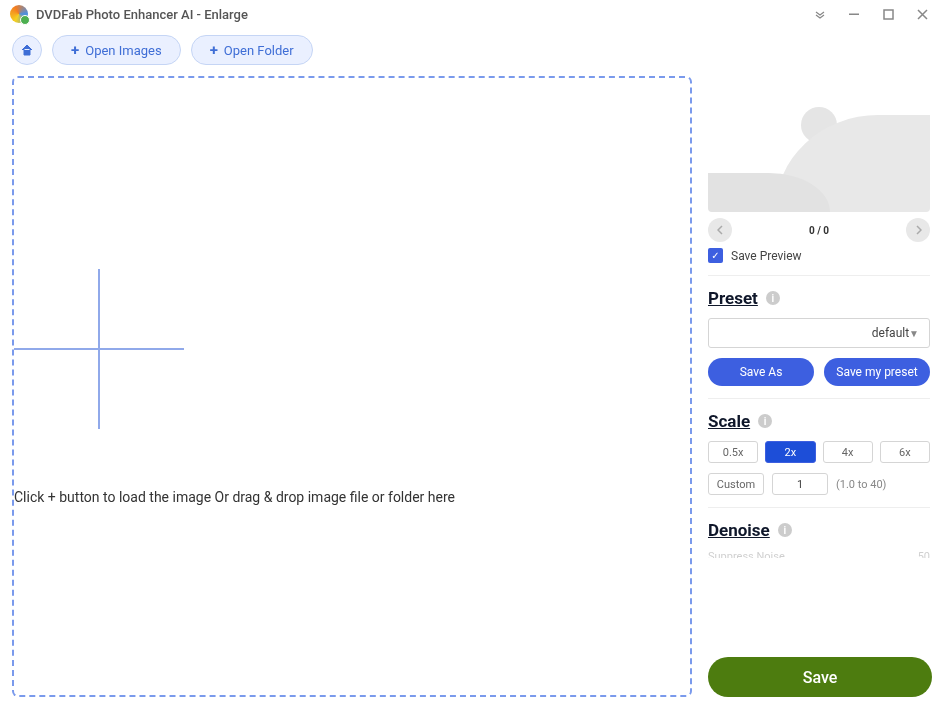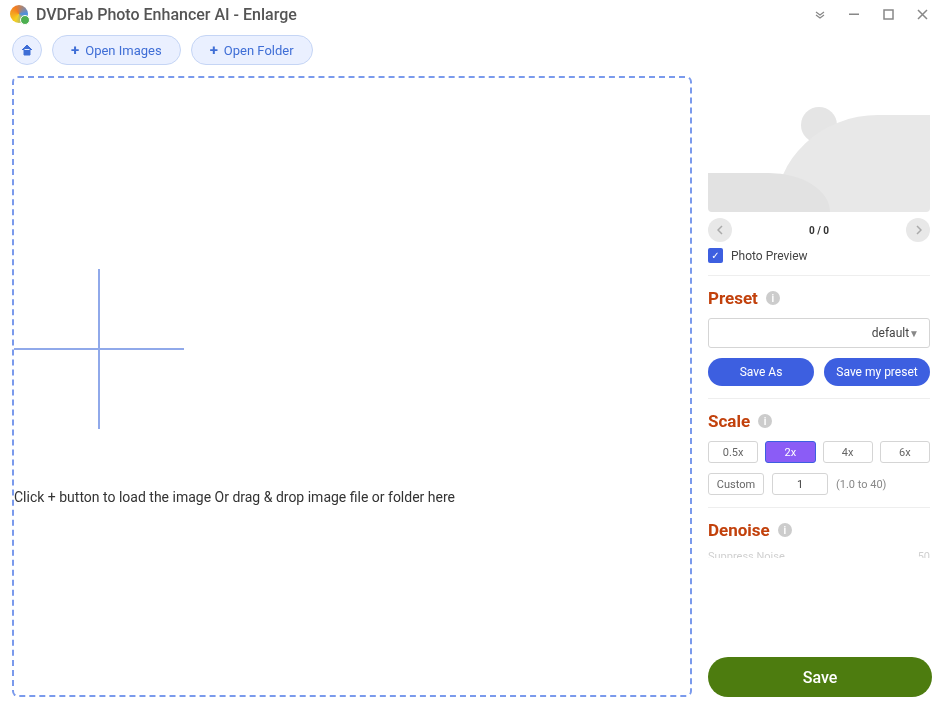--- a/index.html
+++ b/index.html
@@ -2,21 +2,21 @@
 <html><head>
   <meta charset="utf-8">
   <style>
     * { margin: 0; padding: 0; box-sizing: border-box; font-family: -apple-system, BlinkMacSystemFont, "Segoe UI", Roboto, sans-serif; }
     body { background: #fff; width: 940px; height: 707px; overflow: hidden; display: flex; flex-direction: column; }
     
     .titlebar { height: 28px; display: flex; align-items: center; justify-content: space-between; padding: 0 10px; }
     .titlebar-left { display: flex; align-items: center; gap: 8px; }
     .logo-icon { width: 18px; height: 18px; border-radius: 50%; background: conic-gradient(from 90deg, #4a90e2, #f5d020, #f57c20, #4a90e2); position: relative; display:inline-block;}
     .logo-icon::after { content:''; position:absolute; bottom:-2px; right:-2px; width:8px; height:8px; border-radius:50%; background:#4caf50; border:1px solid #fff;}
-    .app-title { font-size: 16px; color: #555; font-weight: 500; }
+    .app-title { font-size: 13px; color: #555; font-weight: 500; }
     .titlebar-right { display: flex; align-items: center; gap: 18px; }
     .title-btn { width: 16px; height: 16px; display: flex; align-items: center; justify-content: center; color: #666; cursor: pointer; font-size:12px; }
     
     .toolbar { height: 44px; display: flex; align-items: center; padding: 0 12px; gap: 10px; }
     .home-btn { width: 30px; height: 30px; border-radius: 50%; border: 1px solid #c5d5f5; background: #eaf0ff; display: flex; align-items: center; justify-content: center; color: #3f6ed6; cursor: pointer;}
     .pill-btn { height: 30px; border-radius: 16px; border: 1px solid #c5d5f5; background: #eaf0ff; display: inline-flex; align-items: center; gap: 6px; padding: 0 18px; color: #3f6ed6; font-size: 13px; cursor: pointer;}
     .plus-icon { font-size: 15px; font-weight: bold; line-height:1;}
     
     .main { flex: 1; display: flex; gap: 16px; padding: 4px 8px 10px 12px; min-height:0; }
     
@@ -38,32 +38,32 @@
     
     .nav-row { display:flex; align-items:center; justify-content:space-between; padding:6px 0;}
     .nav-btn { width:24px; height:24px; border-radius:50%; background:#e8e8e8; display:flex; align-items:center; justify-content:center; color:#aaa; font-size:12px; cursor:pointer;}
     .nav-count { font-size:10px; font-weight:700; color:#333;}
     
     .check-row { display:flex; align-items:center; gap:8px; font-size:12px; color:#444; padding-bottom:12px; border-bottom:1px solid #eee;}
     .checkbox { width:15px; height:15px; background:#3d5fe0; border-radius:2px; display:flex; align-items:center; justify-content:center; color:#fff; font-size:10px; cursor:pointer;}
     
     .section { padding:12px 0; border-bottom:1px solid #eee;}
     .section-head { display:flex; align-items:center; gap:8px; margin-bottom:10px;}
-    .section-title { font-size:17px; font-weight:700; color:#c2410c;}
+    .section-title { font-size:17px; font-weight:700; color:#0f172a;text-decoration:underline;}
     .info-icon { width:14px; height:14px; border-radius:50%; background:#ccc; color:#fff; display:inline-flex; align-items:center; justify-content:center; font-size:10px; font-weight:700;}
     
     .select { width:100%; height:30px; border:1px solid #d5d5d5; border-radius:3px; background:#fff; display:flex; align-items:center; justify-content:flex-end; padding:0 10px; font-size:12px; color:#444; cursor:pointer; margin-bottom:10px;}
     .select .caret { color:#888; font-size:10px;}
     
     .btn-row { display:flex; gap:10px;}
     .btn-blue { flex:1; height:28px; border-radius:14px; background:#3d5fe0; color:#fff; font-size:12px; display:flex; align-items:center; justify-content:center; cursor:pointer;}
     
     .scale-btns { display:flex; gap:7px; margin-bottom:10px;}
     .scale-btn { flex:1; height:22px; border:1px solid #d5d5d5; border-radius:3px; font-size:11px; color:#666; display:flex; align-items:center; justify-content:center; cursor:pointer;}
-    .scale-btn.active { background:#8b5cf6; color:#fff; border-color:#3d5fe0;}
+    .scale-btn.active { background:#1d4ed8; color:#fff; border-color:#3d5fe0;}
     
     .custom-row { display:flex; align-items:center; gap:8px; font-size:11px; color:#888;}
     .custom-btn { width:56px; height:22px; border:1px solid #d5d5d5; border-radius:3px; font-size:11px; color:#666; display:flex; align-items:center; justify-content:center; cursor:pointer;}
     .custom-input { width:56px; height:22px; border:1px solid #d5d5d5; border-radius:3px; font-size:11px; text-align:center; color:#444;}
     
     .fade-section { padding-top:12px; }
     .noise-row { display:flex; justify-content:space-between; font-size:11px; color:#888; opacity:0.4; overflow:hidden; max-height:8px;}
     
     .save-btn { width:100%; height:40px; border-radius:20px; background:#4d7c0f; color:#fff; font-size:16px; font-weight:500; display:flex; align-items:center; justify-content:center; margin-top:10px;}
   </style>
@@ -139,21 +139,21 @@
           <span class="nav-count">0 / 0</span>
           <div class="nav-btn">
             <svg width="7" height="10" viewBox="0 0 7 10">
                 <path d="M2 1 L6 5 L2 9" stroke="#aaa" stroke-width="1.5" fill="none"></path>
               </svg>
           </div>
         </div>
 
         <div class="check-row">
           <div class="checkbox">✓</div>
-          <span>Photo Preview</span>
+          <span>Save Preview</span>
         </div>
 
         <div class="section">
           <div class="section-head">
             <span class="section-title">Preset</span>
             <span class="info-icon">i</span>
           </div>
           <div class="select">
             <span>default</span>
             <span class="caret">▼</span>

